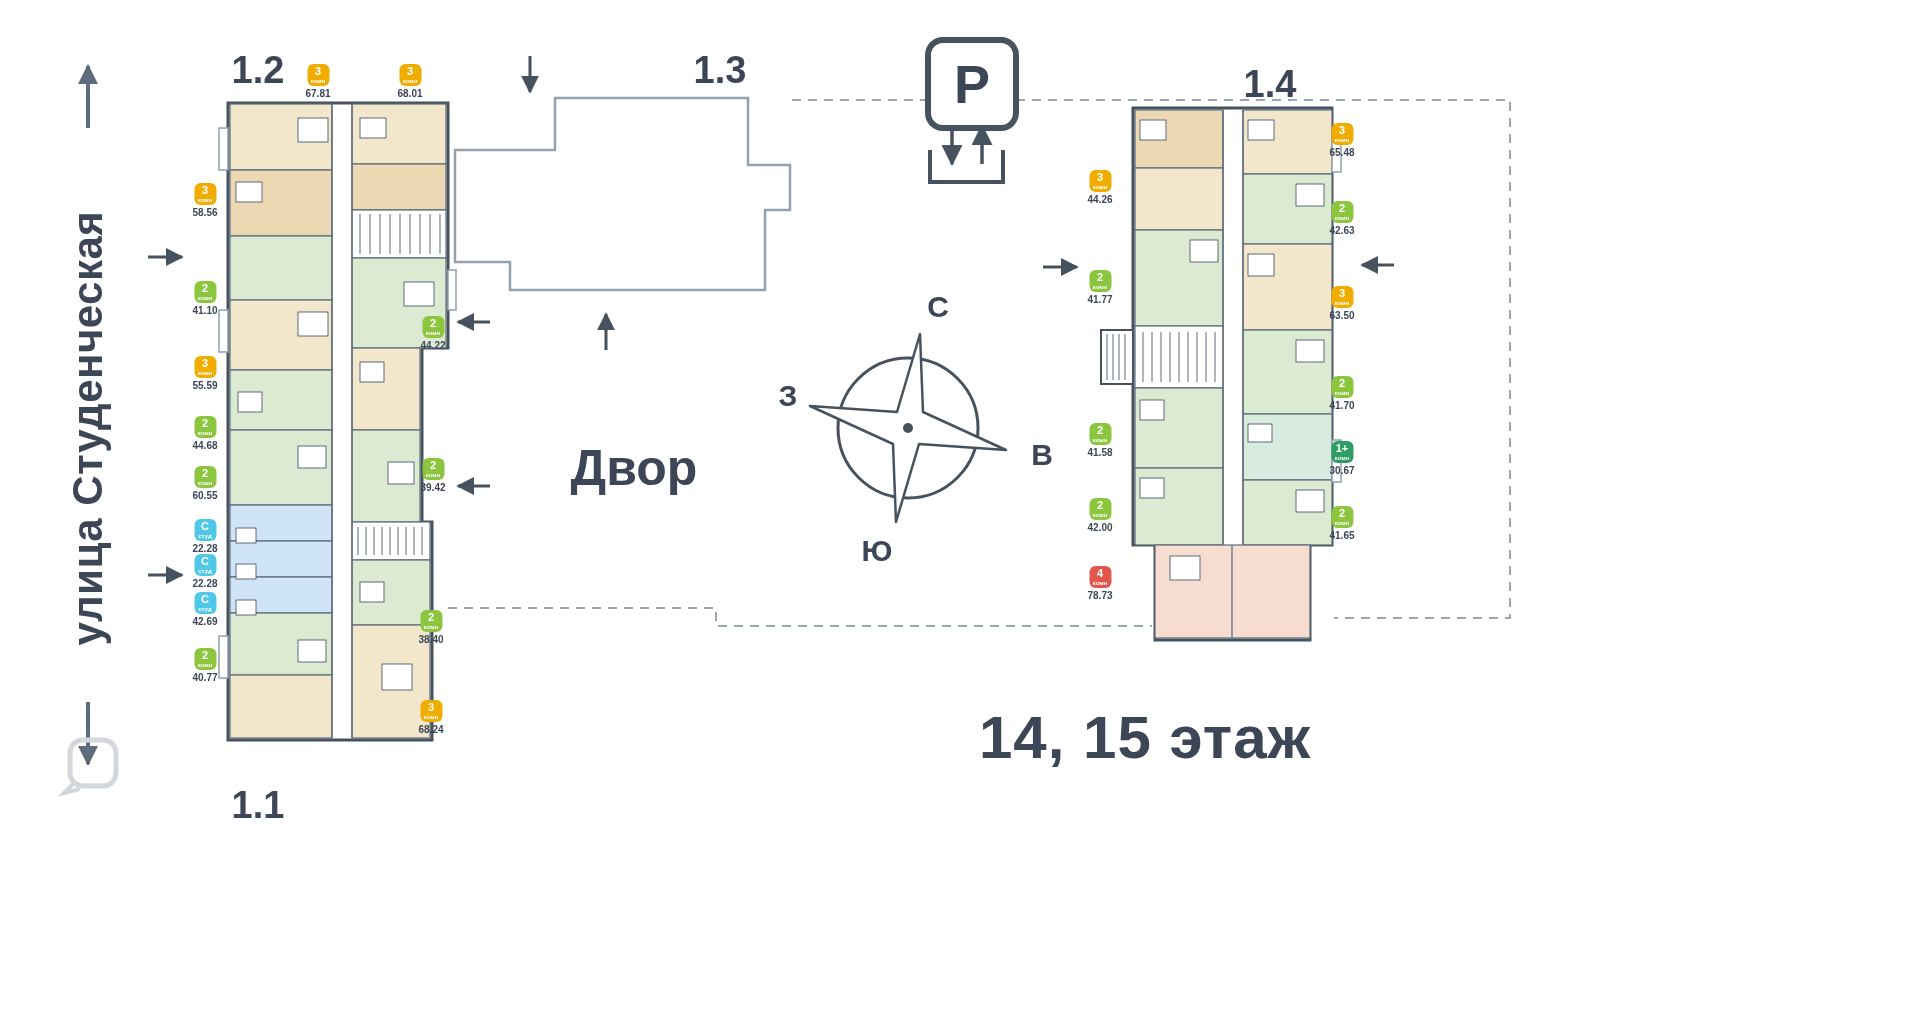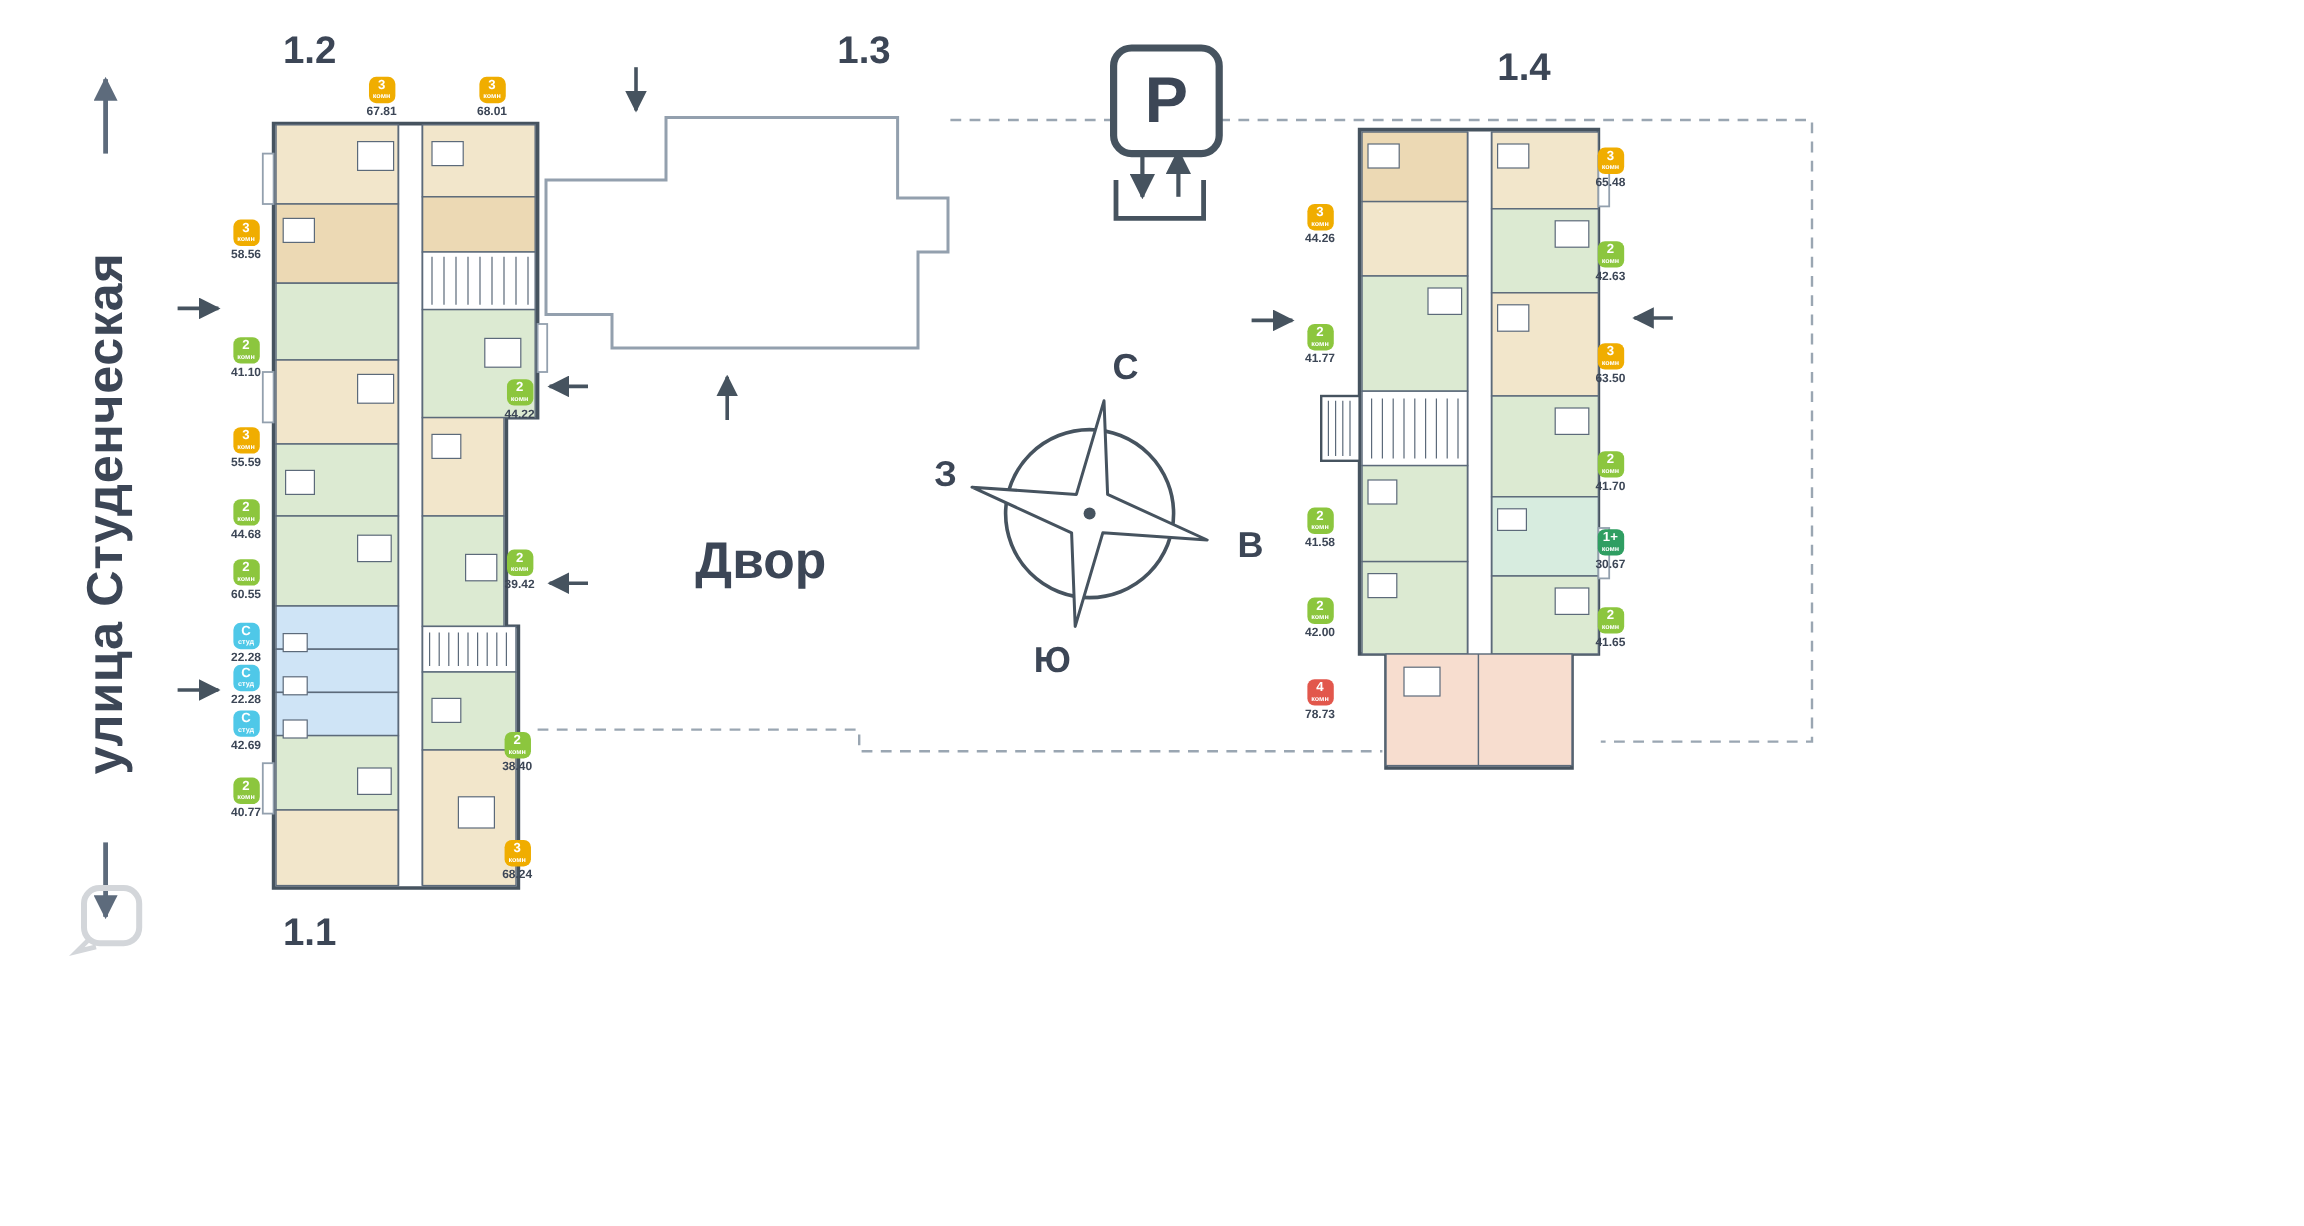--- a/index.html
+++ b/index.html
@@ -1,24 +1,24 @@
 <!DOCTYPE html>
 <html><head>
 <meta charset="utf-8">
 <style>
   html,body{margin:0;padding:0;background:#fff;}
   .stage{position:relative;width:1920px;height:1022px;background:#ffffff;overflow:hidden;
          font-family:"Liberation Sans", sans-serif;color:#3c4656;}
   .plan-svg{position:absolute;left:0;top:0;}
   .label{position:absolute;color:#3c4656;font-weight:700;white-space:nowrap;}
   .centered{transform:translate(-50%,-50%);}
-  .section-label{font-size:32px;}
+  .section-label{font-size:38px;margin-top:28px;}
   .street-label{left:88px;top:428px;transform:translate(-50%,-50%) rotate(-90deg);
                 font-size:42px;letter-spacing:.5px;}
-  .courtyard-label{font-size:43px;}
+  .courtyard-label{font-size:50px;}
   .floor-label{font-size:60px;font-weight:800;letter-spacing:1px;}
   .compass-letter{font-size:30px;}
   .parking-box{position:absolute;left:925px;top:37px;width:82px;height:82px;background:#fff;
                border:6px solid #46535f;border-radius:18px;display:flex;align-items:center;
                justify-content:center;font-size:54px;font-weight:700;color:#3c4656;}
   .watermark-text{position:absolute;left:128px;top:740px;font-size:40px;font-weight:700;
                   color:#d3d6da;letter-spacing:1px;}
   
   #badges-layer{position:absolute;left:0;top:0;width:100%;height:100%;pointer-events:none;}
   .badge{position:absolute;display:flex;flex-direction:column;align-items:center;gap:2px;
@@ -380,20 +380,21 @@
 
   <div class="label section-label centered" style="left:258px;top:42px">1.2</div>
   <div class="label section-label centered" style="left:720px;top:42px">1.3</div>
   <div class="label section-label centered" style="left:1270px;top:56px">1.4</div>
   <div class="label section-label centered" style="left:258px;top:777px">1.1</div>
 
   <div class="label street-label">улица Студенческая</div>
 
   <div class="label courtyard-label centered" style="left:634px;top:468px">Двор</div>
 
+  <div class="label floor-label centered" style="left:1145px;top:737px">14, 15 этаж</div>
 
   <div class="label compass-letter centered" style="left:938px;top:307px">С</div>
   <div class="label compass-letter centered" style="left:788px;top:396px">З</div>
   <div class="label compass-letter centered" style="left:1042px;top:455px">В</div>
   <div class="label compass-letter centered" style="left:877px;top:551px">Ю</div>
 
   <div class="parking-box">
     <span>P</span>
   </div>
 

